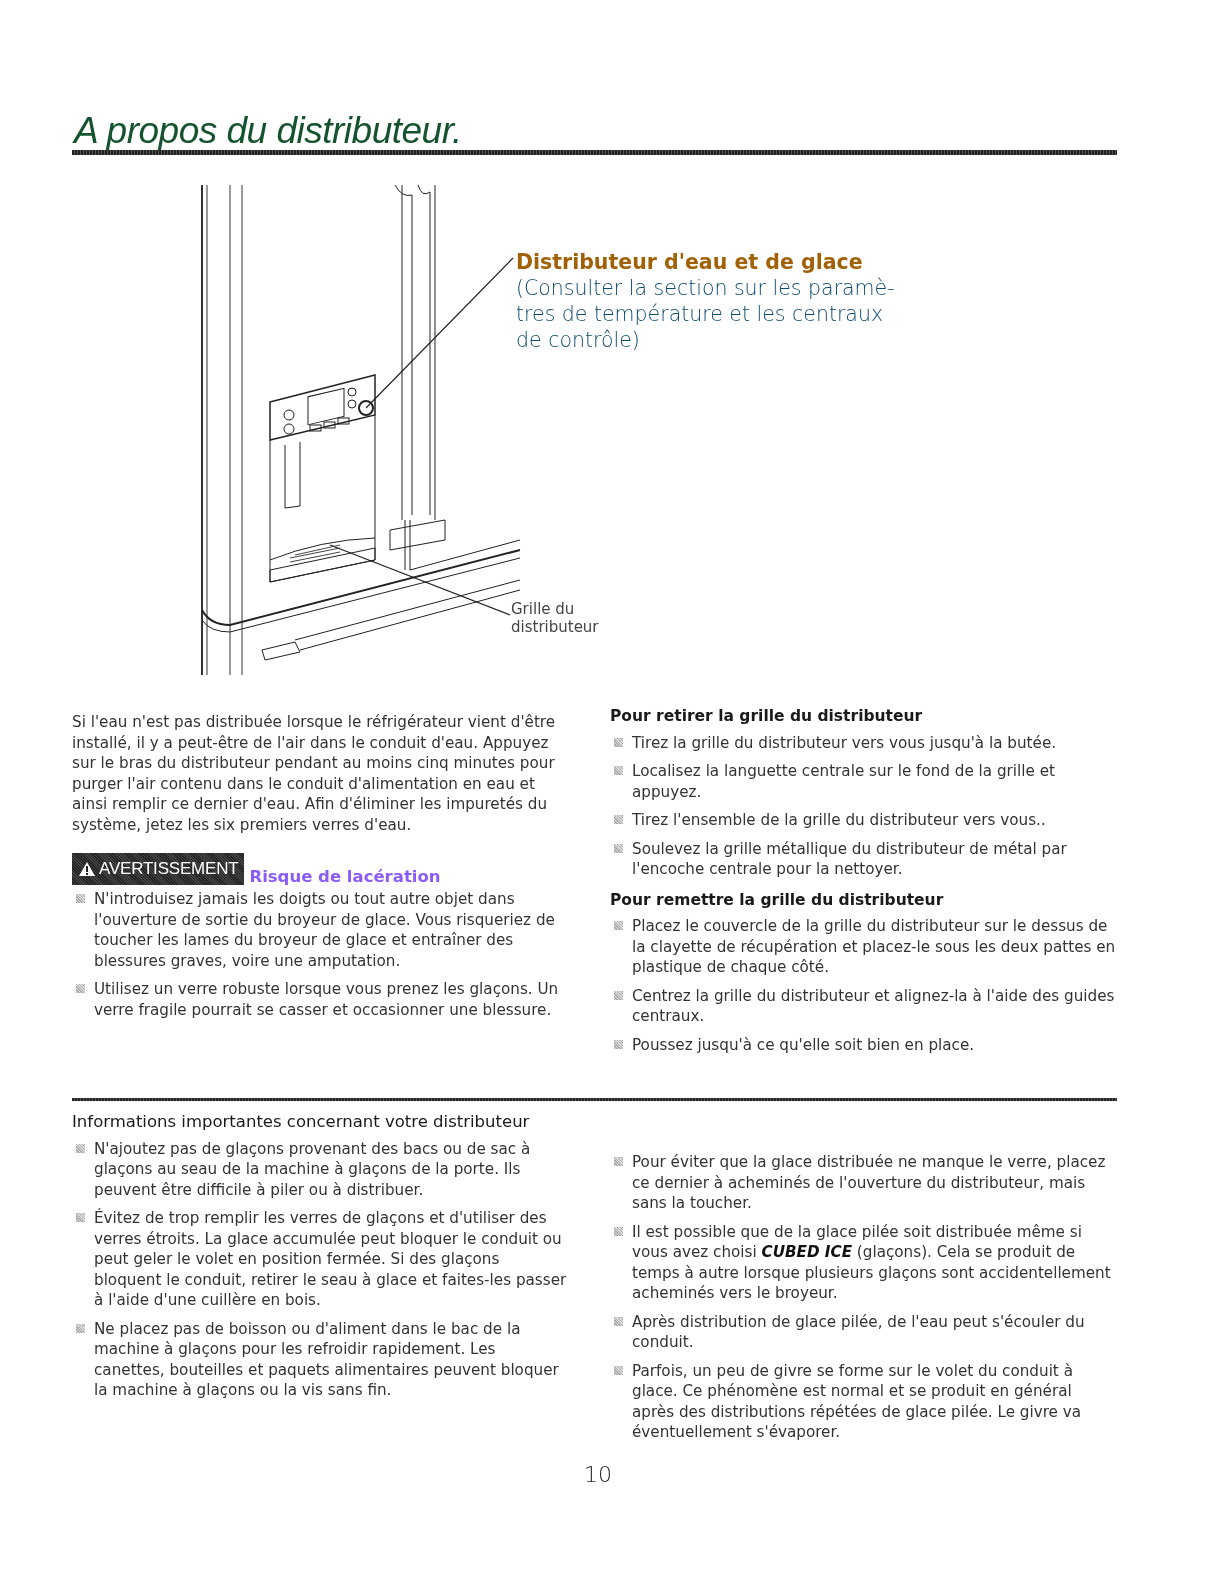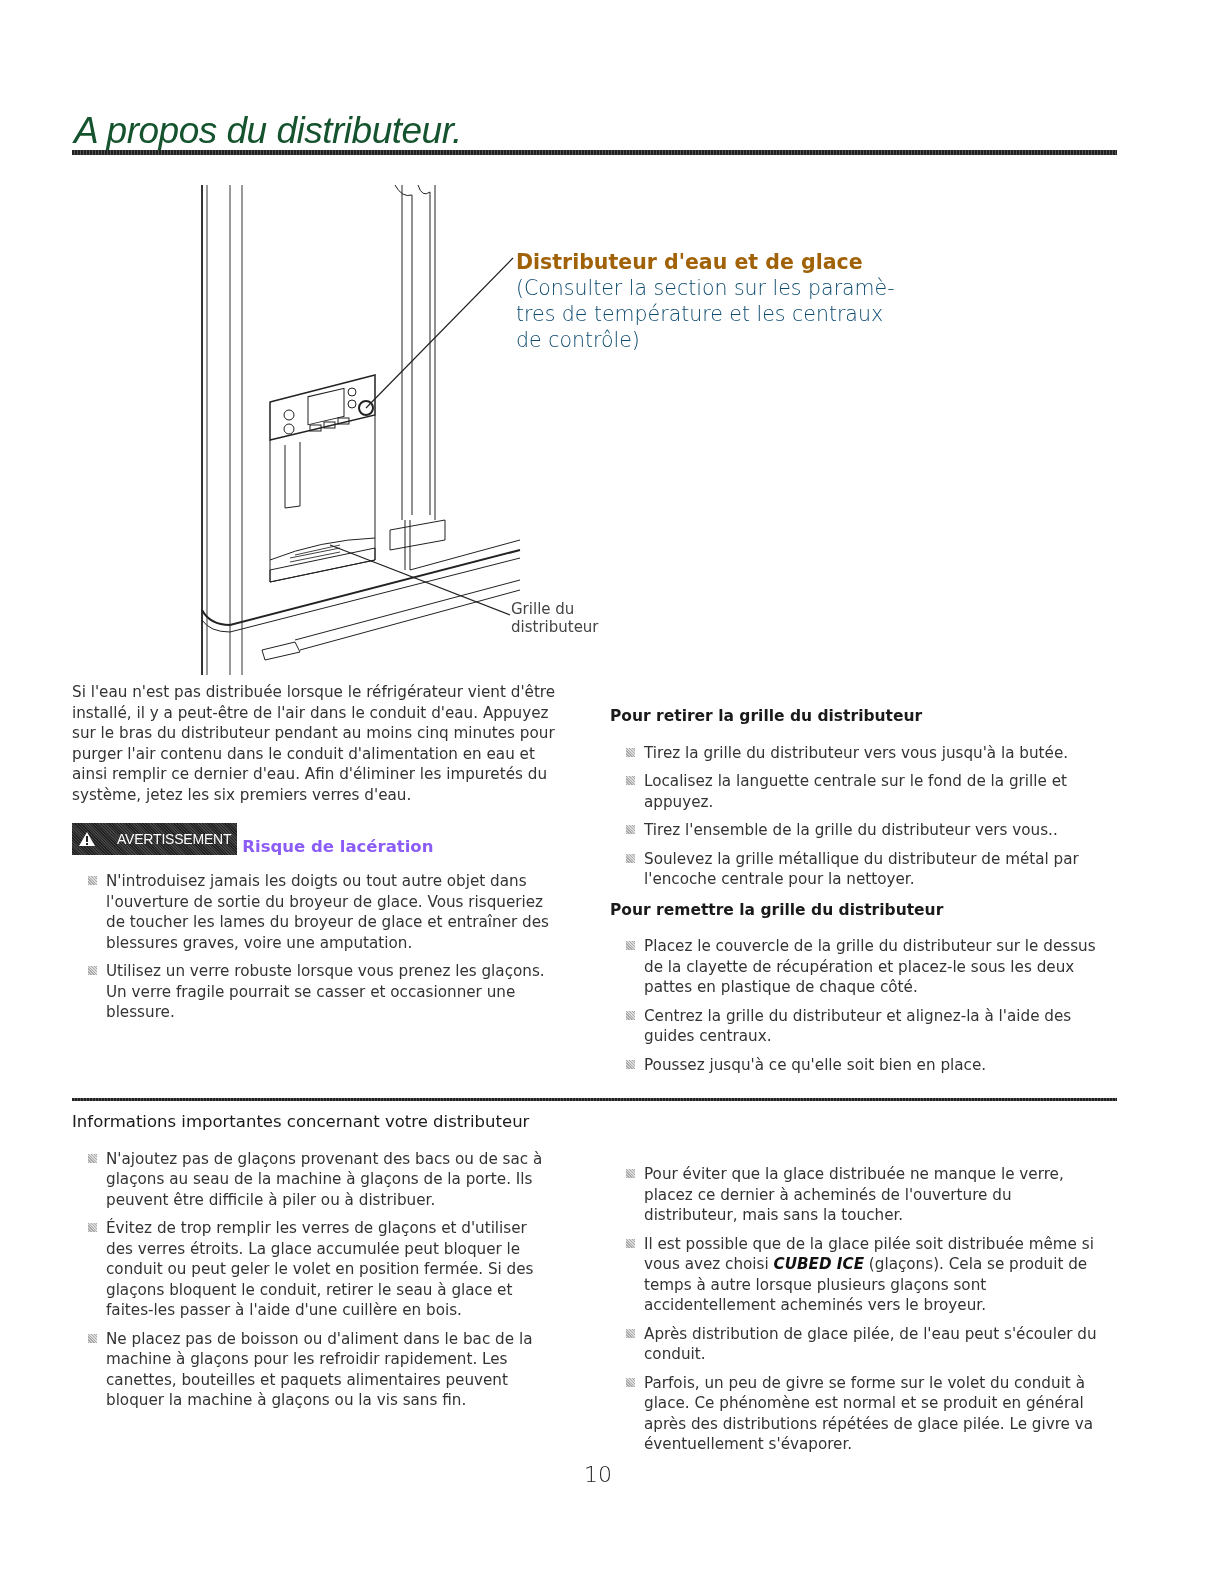--- a/index.html
+++ b/index.html
@@ -25,31 +25,31 @@
       font-size: 15px; line-height: 18px; color: #444;
     }
     .col { position: absolute; font-size: 15.2px; line-height: 20.5px; color: #333; }
     .col-left { left: 72px; width: 500px; }
     .col-right { left: 610px; width: 510px; }
     p { margin: 0; }
     .subhead {
       font-weight: bold; font-size: 15.5px; color: #1a1a1a;
       margin-bottom: 6px;
     }
-    ul.bullets { list-style: none; margin: 16px; padding: 0; }
+    ul.bullets { list-style: none; margin: 4px; padding: 0; }
     ul.bullets li { position: relative; padding-left: 18px; margin-bottom: 8px; }
     ul.bullets li .bullet {
       position: absolute; left: 0; top: 5px; width: 9px; height: 9px;
       background: repeating-linear-gradient(45deg,#aaa 0 1px,#ddd 1px 2px);
     }
     .warning-row { display: flex; align-items: flex-end; margin-bottom: 4px; }
     .warning-badge {
-      display: inline-flex; align-items: center; gap: 21px;
+      display: inline-flex; align-items: center; gap: 3px;
       background: repeating-linear-gradient(45deg,#222 0 1px,#444 1px 2px);
-      color: #fff; font-size: 14px; padding: 5px 6px; height: 22px;
+      color: #fff; font-size: 17px; padding: 5px 6px; height: 22px;
       font-family: "Liberation Sans", sans-serif; letter-spacing: -0.2px;
     }
     .warning-title { font-size: 16.5px; font-weight: bold; color: #8b5cf6; margin-left: 5px; margin-bottom: -2px; }
     .section-rule {
       position: absolute; left: 72px; top: 1098px; width: 1045px; height: 3px;
       background: repeating-linear-gradient(90deg,#222 0 2px,#555 2px 3px);
     }
     .page-number {
       position: absolute; left: 584px; top: 1462px; font-size: 22px; color: #222;
       font-weight: 300;
@@ -126,21 +126,21 @@
     <div>tres de température et les centraux</div>
     <div>de contrôle)</div>
   </div>
 </div>
 
 <div class="grille-label">
   <div>Grille du</div>
   <div>distributeur</div>
 </div>
 
-<div class="col col-left" style="top:682px;">
+<div class="col col-left" style="top:712px;">
   <p style="margin-bottom:18px;">Si l'eau n'est pas distribuée lorsque le réfrigérateur vient d'être installé, il y a peut-être de l'air dans le conduit d'eau. Appuyez sur le bras du distributeur pendant au moins cinq minutes pour purger l'air contenu dans le conduit d'alimentation en eau et ainsi remplir ce dernier d'eau. Afin d'éliminer les impuretés du système, jetez les six premiers verres d'eau.</p>
 
   <div class="warning-row">
     <span class="warning-badge">
       <svg width="18" height="16" viewBox="0 0 18 16">
         <path d="M9 1 L17 15 L1 15 Z" fill="#fff"></path>
         <rect x="8" y="5" width="2" height="6" fill="#222"></rect>
         <rect x="8" y="12" width="2" height="2" fill="#222"></rect>
       </svg>
       <span>AVERTISSEMENT</span>

